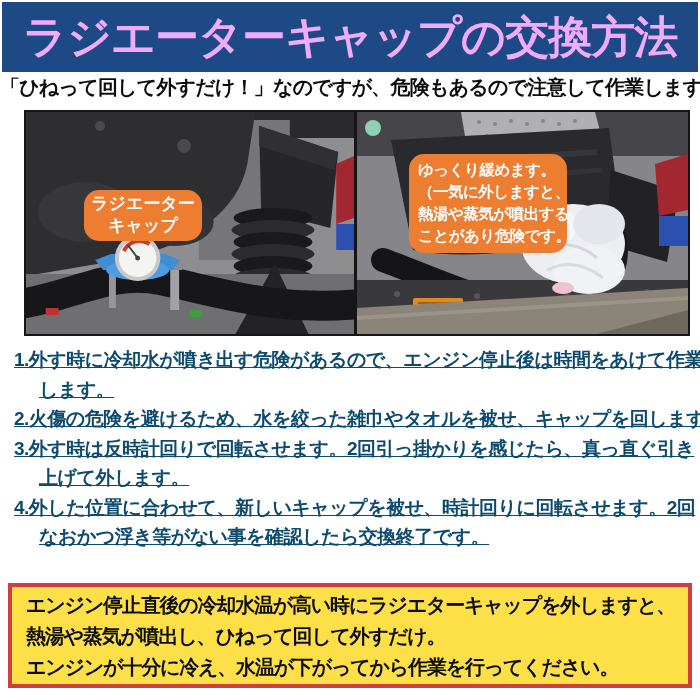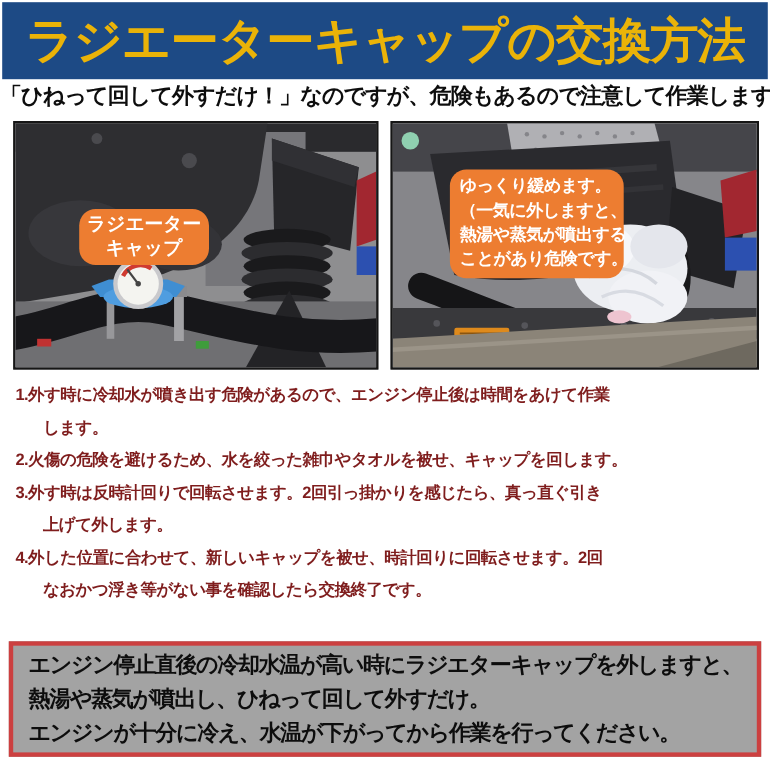--- a/index.html
+++ b/index.html
@@ -7,60 +7,60 @@
   html,body { background:#e9e9e9; font-family:"Liberation Sans","DejaVu Sans",sans-serif; }
   .page {
     position:relative; width:700px; height:700px; background:#ffffff;
     overflow:hidden; margin:0 auto; color:#0d0d0d;
   }
   .title-bar {
     position:absolute; left:2px; top:2px; width:696px; height:70px;
     background:#1d4a85; display:flex; align-items:center; justify-content:center;
   }
   .page-title {
-    color:#eab308; font-size:44px; font-weight:bold; white-space:nowrap;
+    color:#f0abfc; font-size:44px; font-weight:bold; white-space:nowrap;
     letter-spacing:-1px;
   }
   .subtitle {
     position:absolute; top:74px; left:0; width:700px; text-align:center;
     font-size:20px; font-weight:bold; letter-spacing:-0.8px; white-space:nowrap;
     color:#0d0d0d;
   }
   .photo {
     position:absolute; top:110px; height:226px; border:2px solid #161616;
     overflow:hidden; background:#8e8e90;
   }
-  .photo-left  { left:12px;  width:332px; }
+  .photo-left  { left:24px;  width:332px; }
   .photo-right { left:355px; width:335px; }
   .photo svg { display:block; width:100%; height:100%; }
   .callout {
     position:absolute; background:#ed7d31; color:#ffffff; font-weight:bold;
     border-radius:15px;
   }
   .cap-label {
     left:58px; top:78px; width:118px; padding:3px 0 4px 0;
     font-size:17px; line-height:22px; text-align:center;
   }
   .cap-label span { display:block; }
   .loosen-callout {
     left:52px; top:42px; width:158px; padding:5px 9px 6px 9px;
     font-size:15.5px; line-height:22px; text-align:left; letter-spacing:-0.5px;
   }
   .loosen-callout span { display:block; white-space:nowrap; }
   .instructions {
     position:absolute; left:14px; top:345px; width:682px;
   }
   .instr-line {
-    font-size:15px; font-weight:bold; line-height:29.5px;
-    letter-spacing:-0.5px; white-space:nowrap; color:#7f1d1d;
+    font-size:19px; font-weight:bold; line-height:29.5px;
+    letter-spacing:-0.5px; white-space:nowrap; color:#0c4a6e;text-decoration:underline;
   }
   .instr-line.cont { padding-left:25px; }
   .warning-box {
     position:absolute; left:8px; top:583px; width:684px; height:105px;
-    border:4px solid #cc4040; background:#a3a3a3; padding:3px 14px;font-family:Liberation Serif, serif;
+    border:4px solid #cc4040; background:#fde047; padding:3px 14px;font-family:Liberation Serif, serif;
   }
   .warning-line {
     font-size:20px; font-weight:bold; line-height:31px;
     letter-spacing:-1.2px; white-space:nowrap; color:#0d0d0d;
   }
 </style>
 </head>
 <body>
 
 <div class="page">

